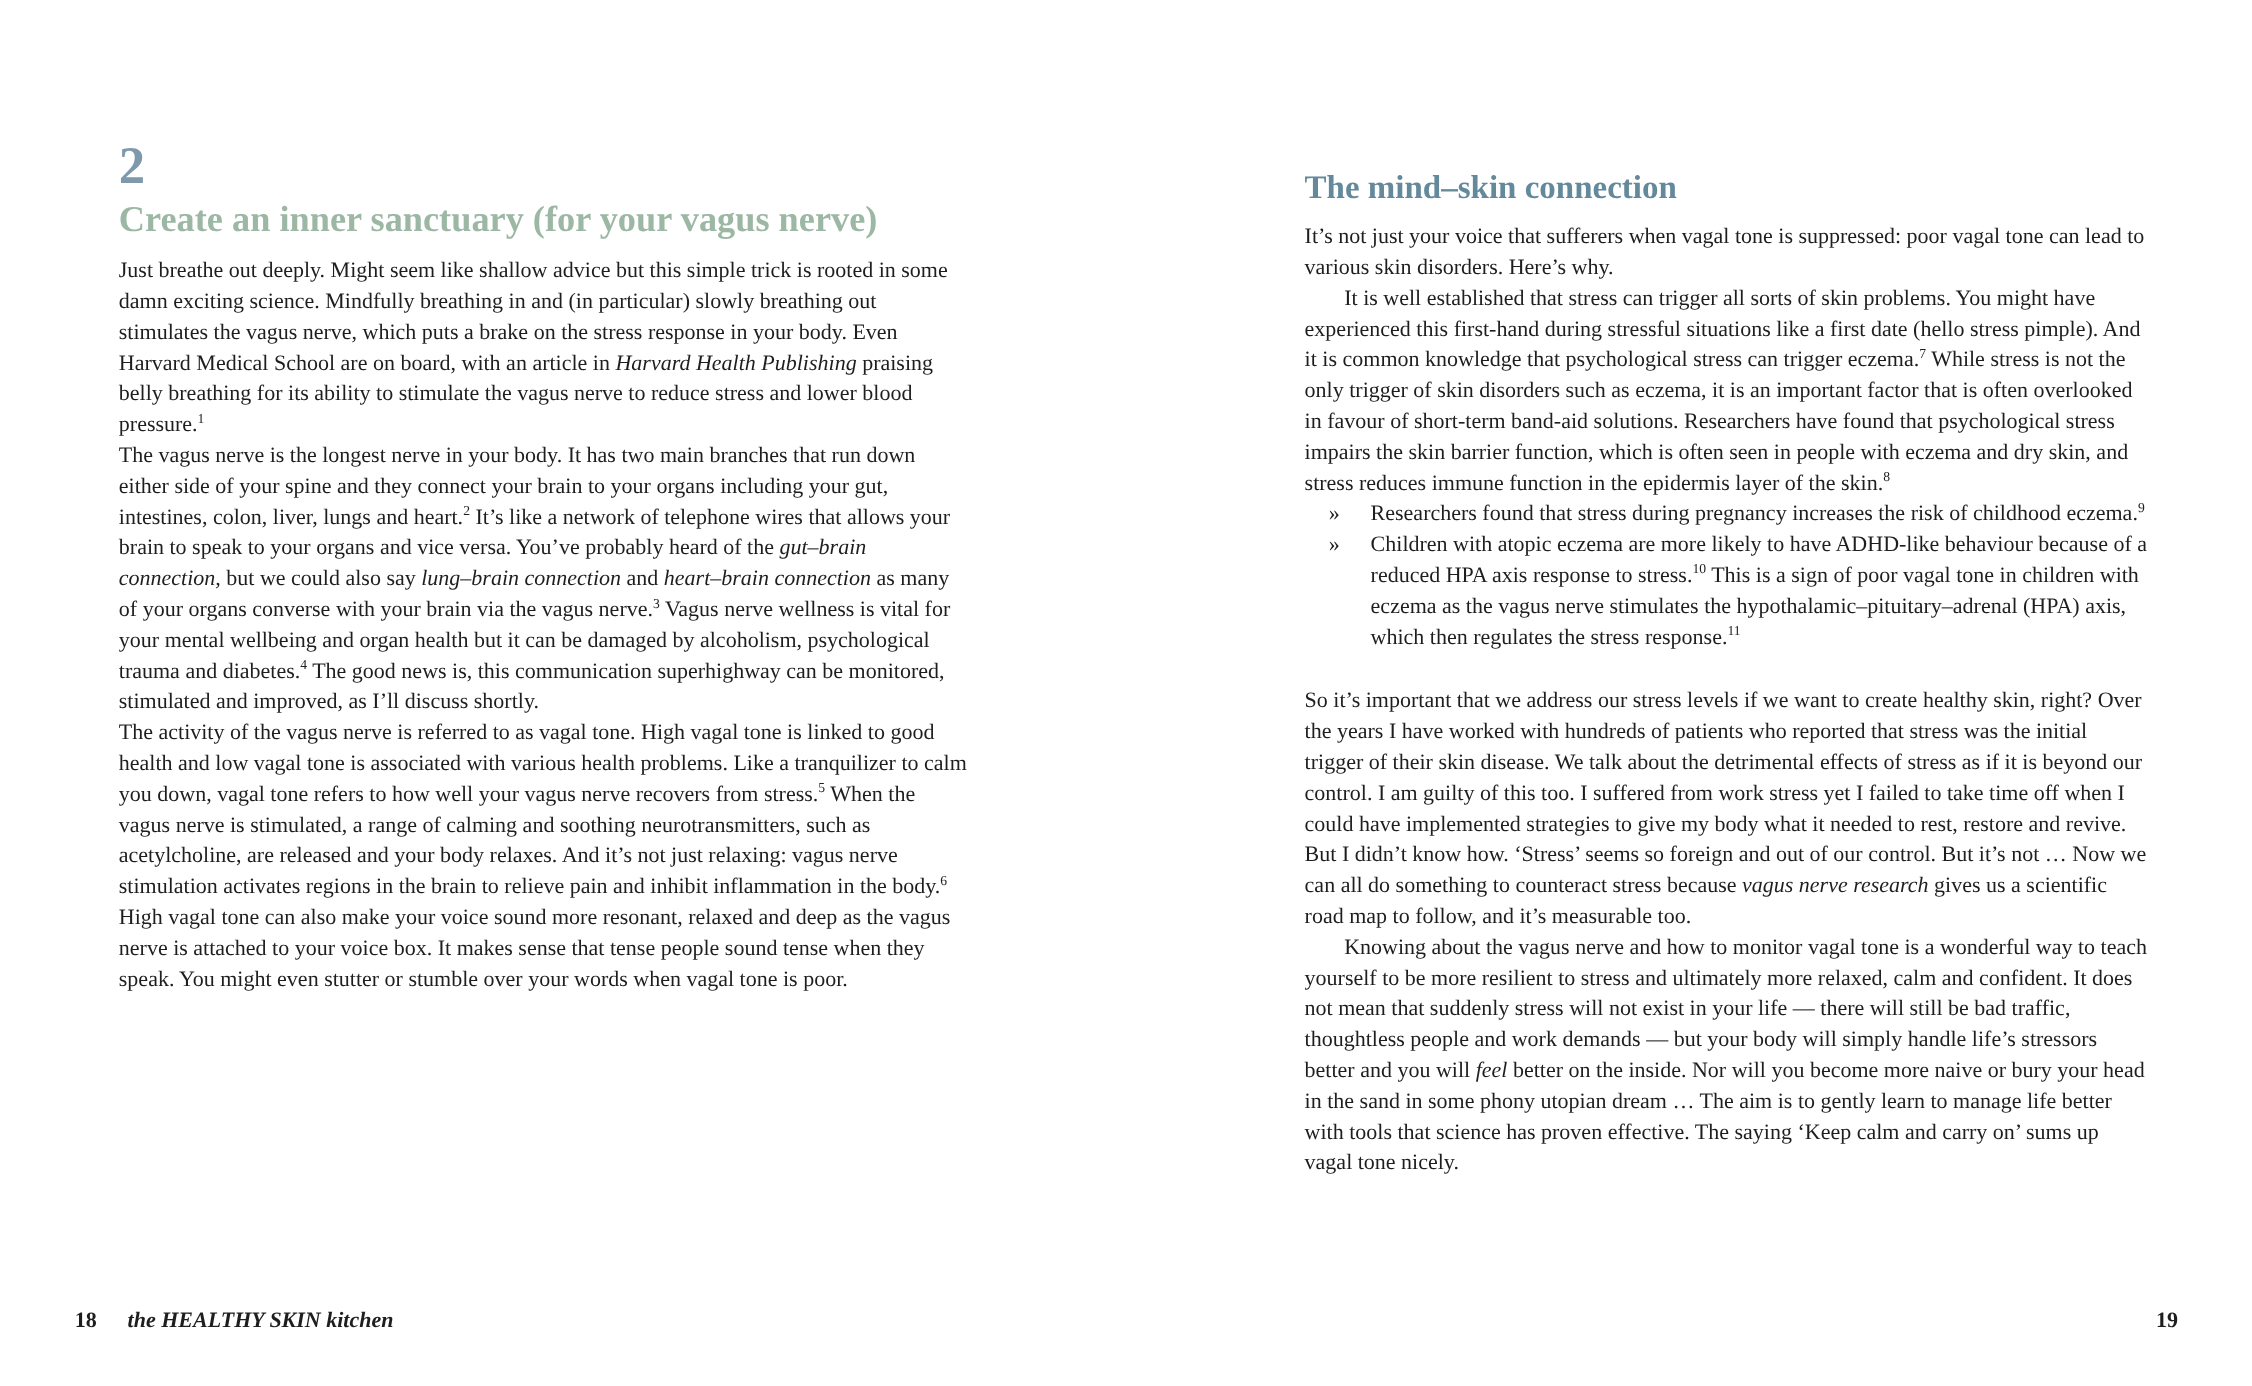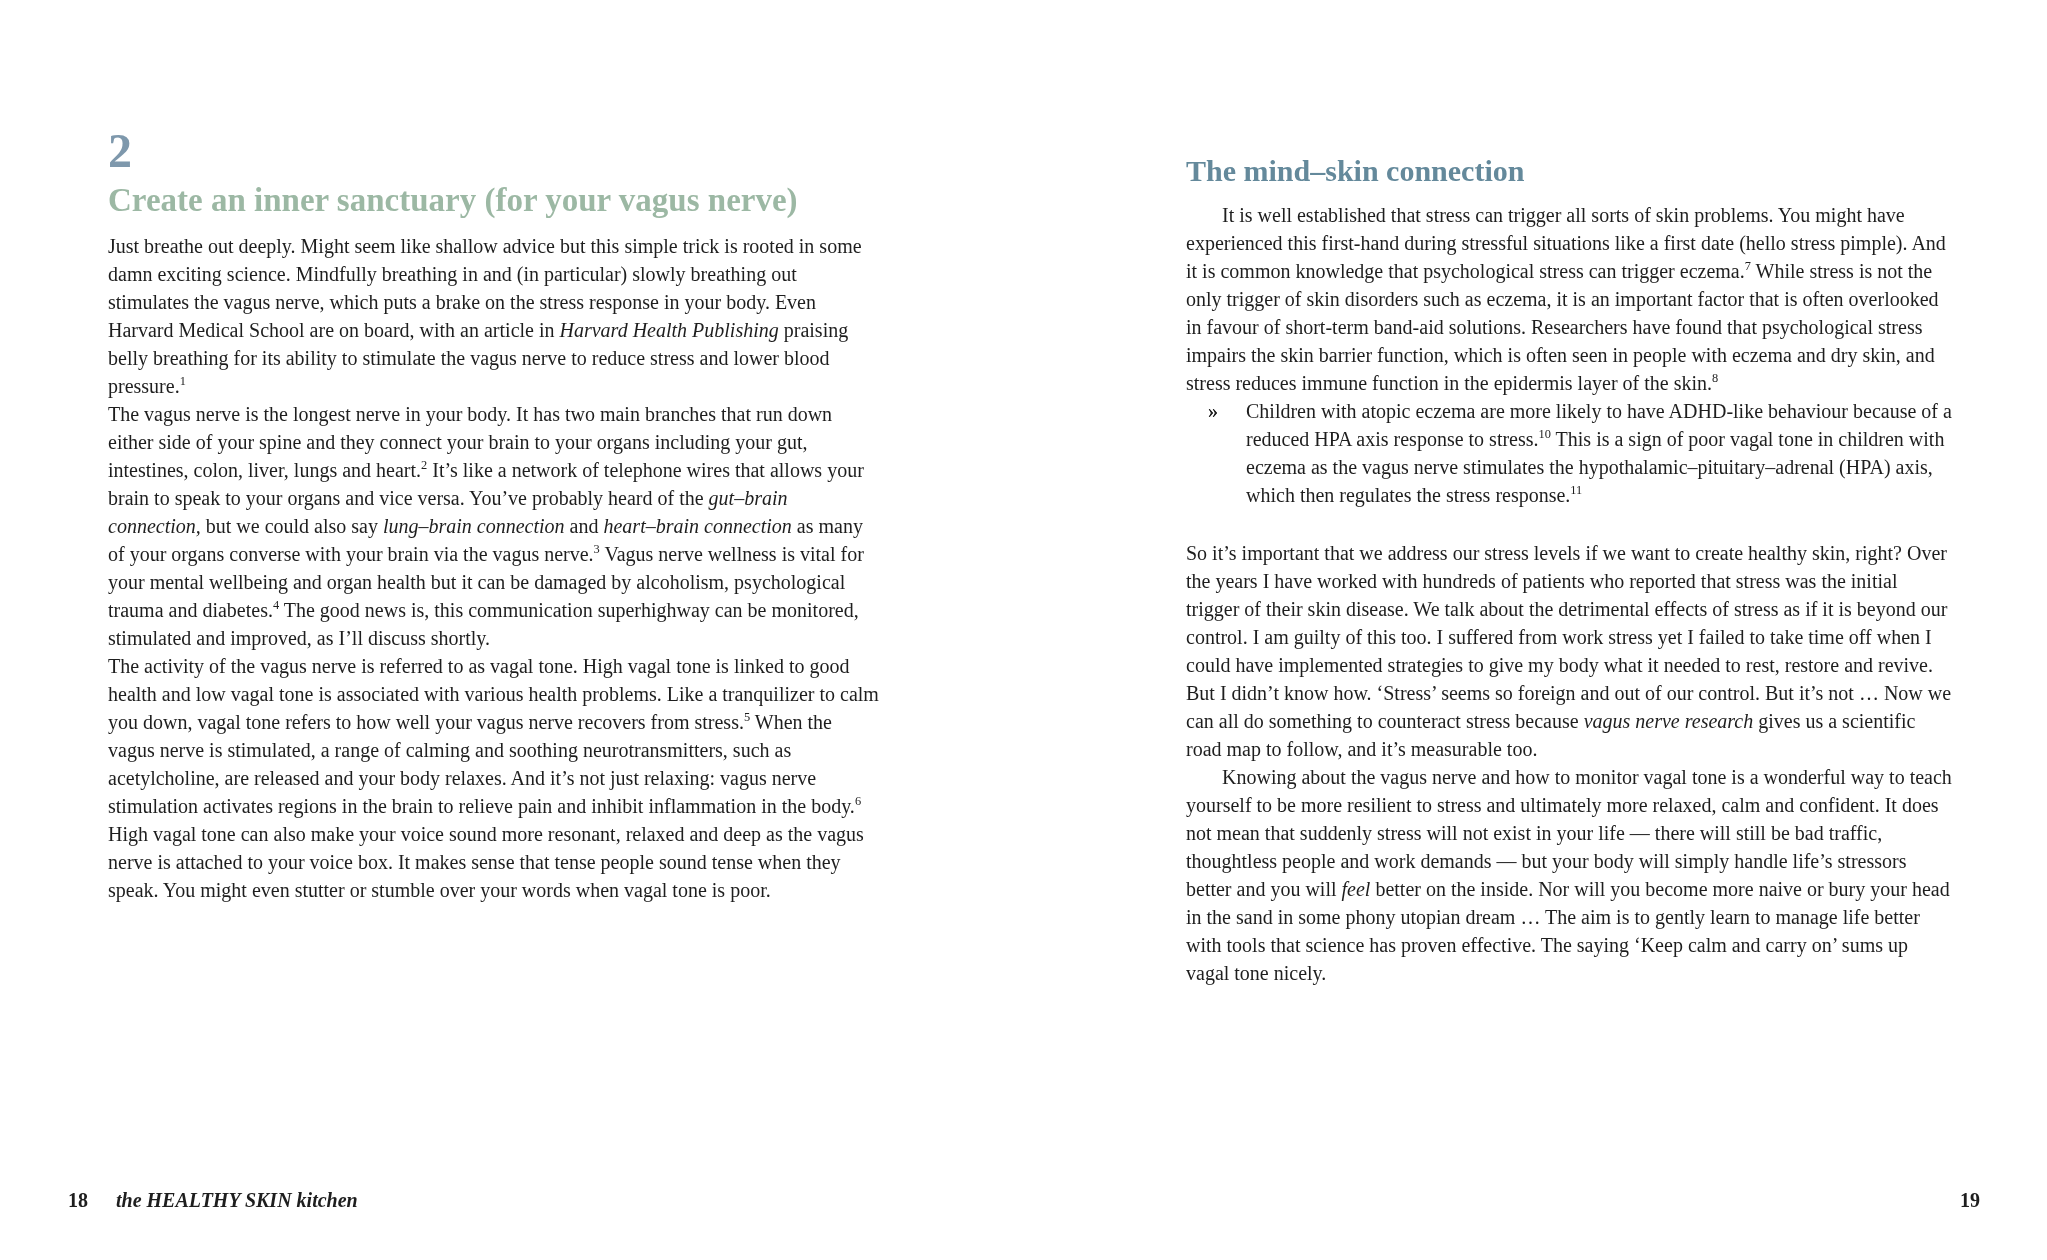--- a/index.html
+++ b/index.html
@@ -60,25 +60,27 @@
   <h1 class="chapter-title">Create an inner sanctuary (for your vagus nerve)</h1>
   <p class="body-text"><span>Just breathe out deeply. Might seem like shallow advice but this simple trick is rooted in some damn exciting science. Mindfully breathing in and (in particular) slowly breathing out stimulates the vagus nerve, which puts a brake on the stress response in your body. Even Harvard Medical School are on board, with an article in </span><i>Harvard Health Publishing</i><span> praising belly breathing for its ability to stimulate the vagus nerve to reduce stress and lower blood pressure.</span><sup>1</sup></p>
 
   <p class="body-text"><span>The vagus nerve is the longest nerve in your body. It has two main branches that run down either side of your spine and they connect your brain to your organs including your gut, intestines, colon, liver, lungs and heart.</span><sup>2</sup><span> It’s like a network of telephone wires that allows your brain to speak to your organs and vice versa. You’ve probably heard of the </span><i>gut–brain connection,</i><span> but we could also say </span><i>lung–brain connection</i><span> and </span><i>heart–brain connection</i><span> as many of your organs converse with your brain via the vagus nerve.</span><sup>3</sup><span> Vagus nerve wellness is vital for your mental wellbeing and organ health but it can be damaged by alcoholism, psychological trauma and diabetes.</span><sup>4</sup><span> The good news is, this communication superhighway can be monitored, stimulated and improved, as I’ll discuss shortly.</span></p>
 
   <p class="body-text"><span>The activity of the vagus nerve is referred to as vagal tone. High vagal tone is linked to good health and low vagal tone is associated with various health problems. Like a tranquilizer to calm you down, vagal tone refers to how well your vagus nerve recovers from stress.</span><sup>5</sup><span> When the vagus nerve is stimulated, a range of calming and soothing neurotransmitters, such as acetylcholine, are released and your body relaxes. And it’s not just relaxing: vagus nerve stimulation activates regions in the brain to relieve pain and inhibit inflammation in the body.</span><sup>6</sup><span> High vagal tone can also make your voice sound more resonant, relaxed and deep as the vagus nerve is attached to your voice box. It makes sense that tense people sound tense when they speak. You might even stutter or stumble over your words when vagal tone is poor.</span></p>
 </section>
 
 <section class="page page-right">
   <h2 class="section-heading first">The mind–skin connection</h2>
+  <p class="body-text"><span>It’s not just your voice that sufferers when vagal tone is suppressed: poor vagal tone can lead to various skin disorders. Here’s why.</span></p>
   <p class="body-text indent"><span>It is well established that stress can trigger all sorts of skin problems. You might have experienced this first-hand during stressful situations like a first date (hello stress pimple). And it is common knowledge that psychological stress can trigger eczema.</span><sup>7</sup><span> While stress is not the only trigger of skin disorders such as eczema, it is an important factor that is often overlooked in favour of short-term band-aid solutions. Researchers have found that psychological stress impairs the skin barrier function, which is often seen in people with eczema and dry skin, and stress reduces immune function in the epidermis layer of the skin.</span><sup>8</sup></p>
 
   <ul class="bullet-list">
     <li>
       <span class="bullet-marker">»</span>
+      <span class="bullet-text"><span>Researchers found that stress during pregnancy increases the risk of childhood eczema.</span><sup>9</sup></span>
     </li>
     <li>
       <span class="bullet-marker">»</span>
       <span class="bullet-text"><span>Children with atopic eczema are more likely to have ADHD-like behaviour because of a reduced HPA axis response to stress.</span><sup>10</sup><span> This is a sign of poor vagal tone in children with eczema as the vagus nerve stimulates the hypothalamic–pituitary–adrenal (HPA) axis, which then regulates the stress response.</span><sup>11</sup></span>
     </li>
   </ul>
 
   <p class="body-text para-gap"><span>So it’s important that we address our stress levels if we want to create healthy skin, right? Over the years I have worked with hundreds of patients who reported that stress was the initial trigger of their skin disease. We talk about the detrimental effects of stress as if it is beyond our control. I am guilty of this too. I suffered from work stress yet I failed to take time off when I could have implemented strategies to give my body what it needed to rest, restore and revive. But I didn’t know how. ‘Stress’ seems so foreign and out of our control. But it’s not … Now we can all do something to counteract stress because </span><i>vagus nerve research</i><span> gives us a scientific road map to follow, and it’s measurable too.</span></p>
   <p class="body-text indent"><span>Knowing about the vagus nerve and how to monitor vagal tone is a wonderful way to teach yourself to be more resilient to stress and ultimately more relaxed, calm and confident. It does not mean that suddenly stress will not exist in your life — there will still be bad traffic, thoughtless people and work demands — but your body will simply handle life’s stressors better and you will </span><i>feel</i><span> better on the inside. Nor will you become more naive or bury your head in the sand in some phony utopian dream … The aim is to gently learn to manage life better with tools that science has proven effective. The saying ‘Keep calm and carry on’ sums up vagal tone nicely.</span></p>
 </section>

